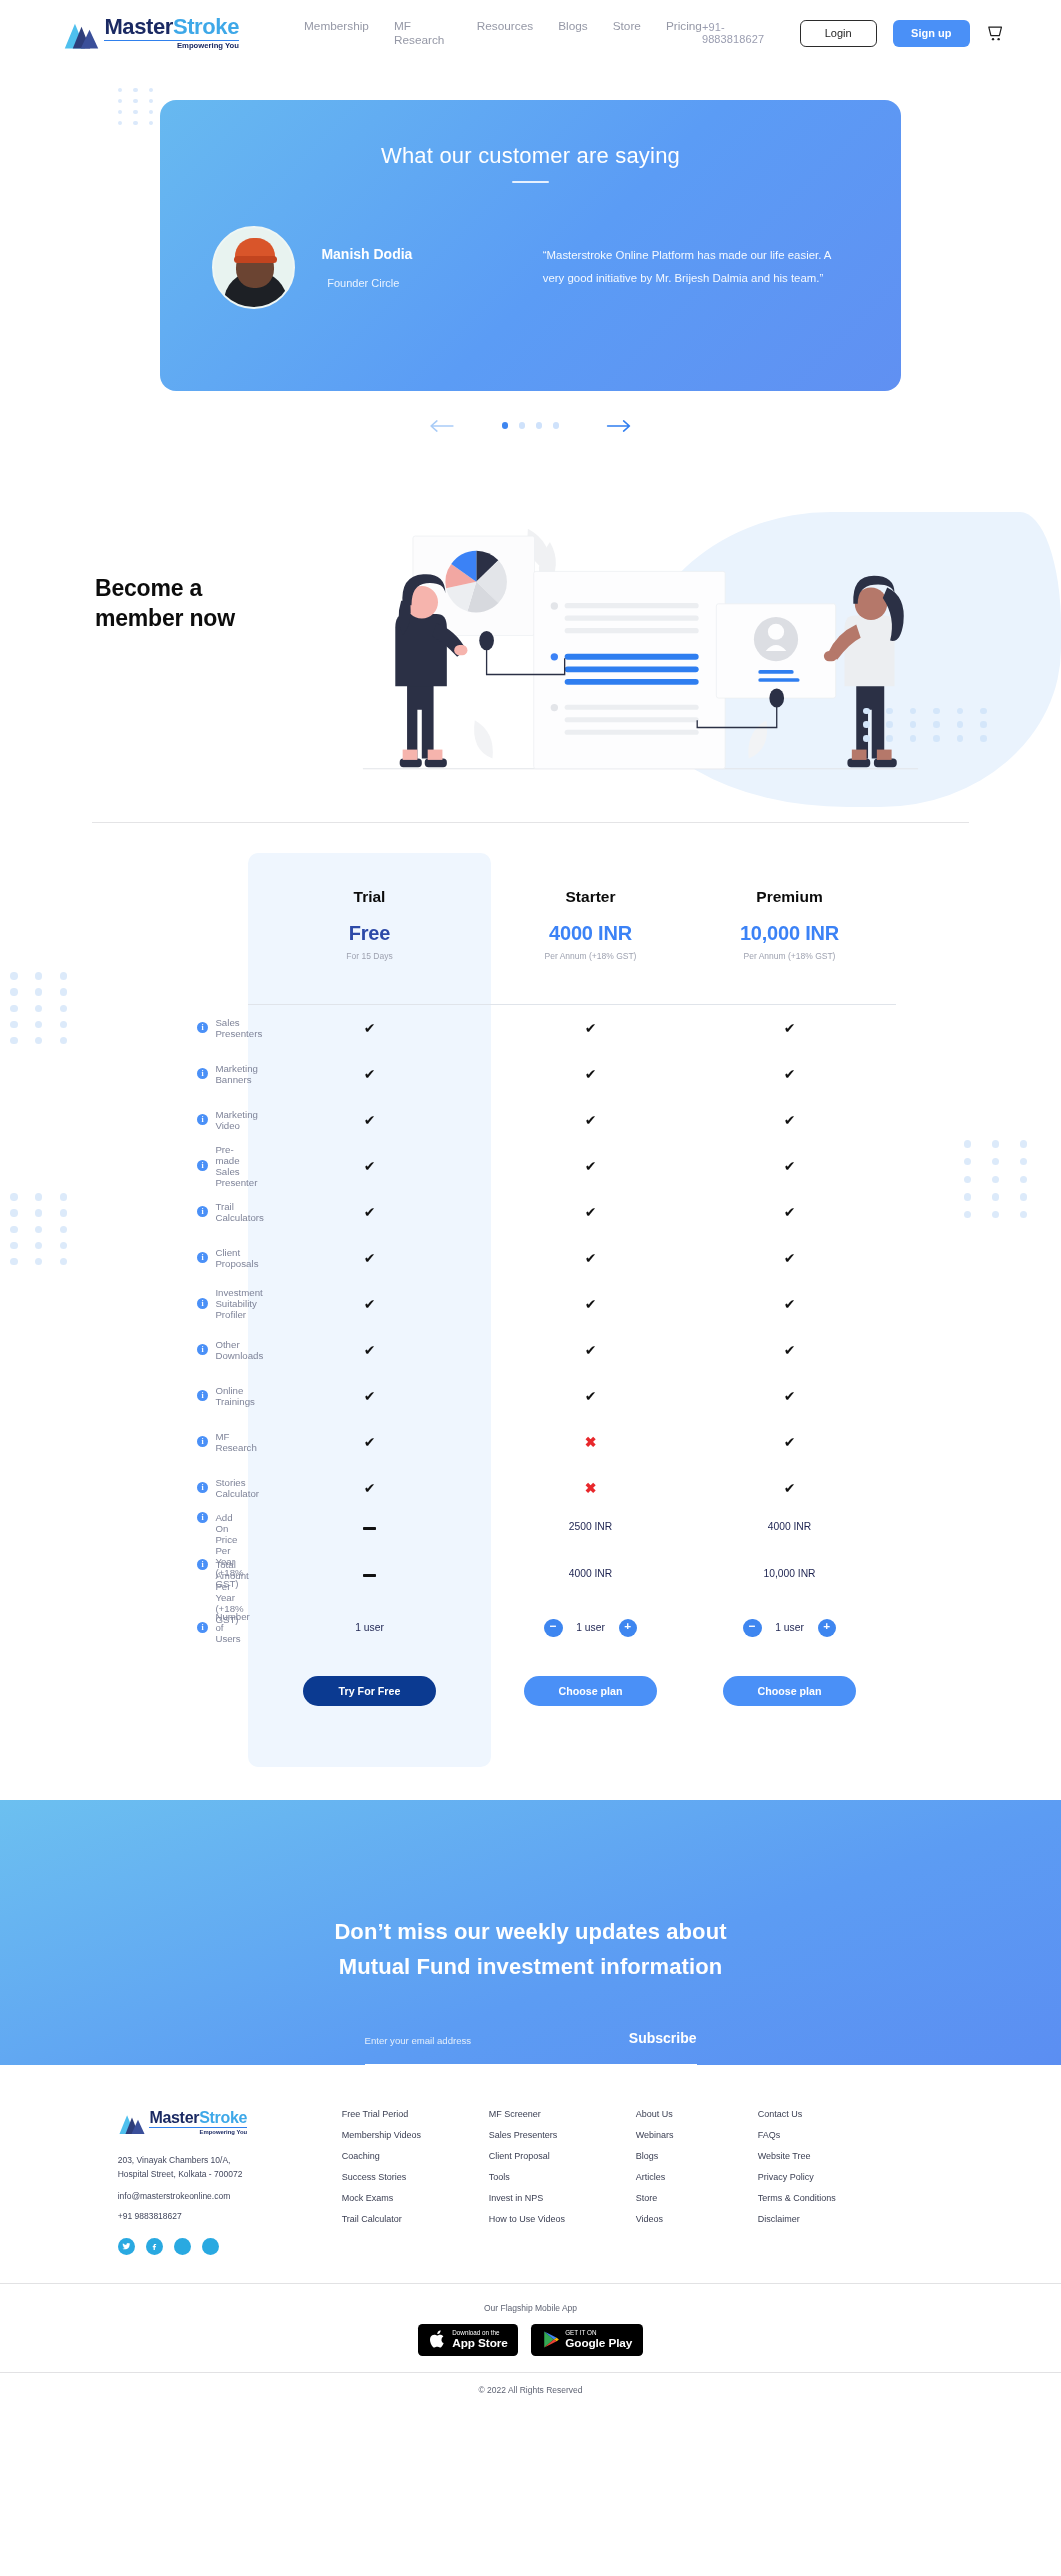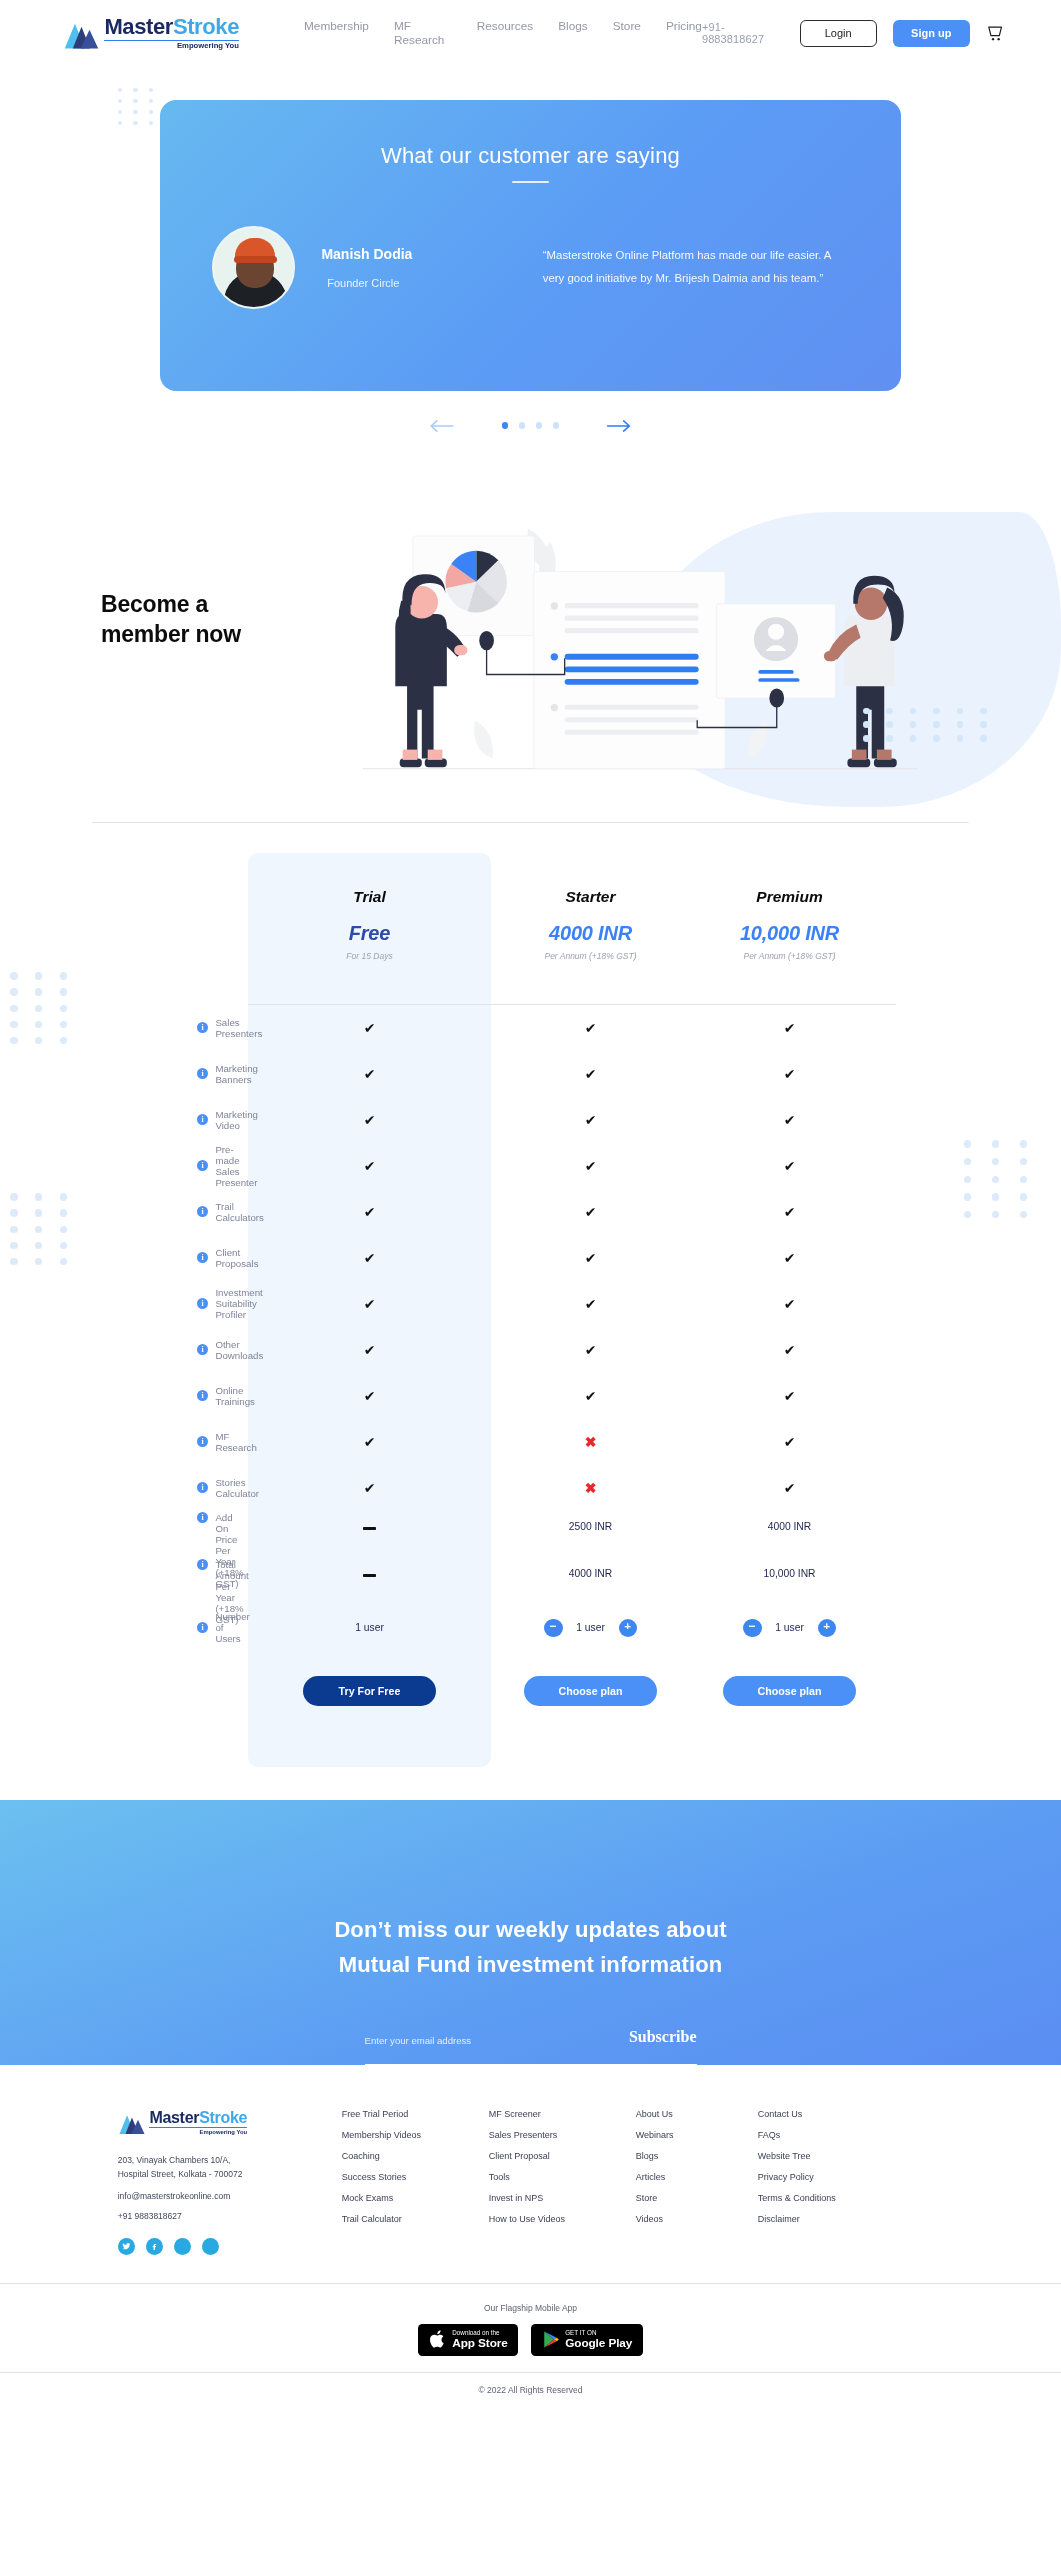--- a/index.html
+++ b/index.html
@@ -90,21 +90,21 @@
   .c-dots i { width: 6.6px; height: 6.6px; border-radius: 50%; background: #cfe2fb; display:block; cursor:pointer; }
   .c-dots i.active { background: #3e86f0; }
 
   
   .member { position: relative; margin-top: 71px; height: 317px; }
   .member-blob {
     position: absolute; right: 0; top: 7.4px; width: 427px; height: 295px;
     background: #eaf3fd; border-radius: 48% 10% 44% 52% / 60% 40% 56% 44%;
     z-index: 0;
   }
-  .member-text { position: absolute; left: 101px; top: 68px; width: 221px; z-index: 3; margin-top: 16px; }
+  .member-text { position: absolute; left: 95px; top: 68px; width: 221px; z-index: 3; }
   .member-title { font-size: 23px; font-weight: bold; color: #0c0c0c; line-height: 1.33; letter-spacing:-0.2px; }
   .member-desc { margin-top: 19px; font-size: 10px; color: #9ea2b3; line-height: 1.82; }
   .illus-svg { position: absolute; left: 357px; top: -5.9px; z-index: 2; }
   .dots-right {
     position: absolute; right: 65px; top: 203px; z-index: 3;
     display: grid; grid-template-columns: repeat(6, 16px); gap: 7.4px;
   }
   .dots-right i { width: 6.6px; height: 6.6px; border-radius: 50%; background: #d4e6fa; display:block; }
   .divider { width: 877px; height: 0.7px; background: #e4e4e6; margin: 0 auto; }
 
@@ -125,21 +125,21 @@
   .dots-p-left i, .dots-p-left2 i, .dots-p-right i {
     width: 7.4px; height: 7.4px; border-radius: 50%; background: #dceafa; display:block;
   }
   .ptable { width: 855px; margin: 0 auto; position: relative; }
   .trial-card {
     position: absolute; left: 145px; top: 0; width: 243px; height: 914px;
     background: #eff6fe; border-radius: 10.3px; z-index: 0;
   }
   .grid { position: relative; z-index: 2; }
   .prow { display: grid; grid-template-columns: 145px 243px 199px 199px; align-items: center; }
-  .phead { height: 151px; align-items: start; font-style: italic; }
+  .phead { height: 151px; align-items: start; }
   .plan { text-align: center; padding-top: 35px; }
   .plan-name { font-size: 15.5px; font-weight: bold; color: #0b0b0b; }
   .plan-price { font-size: 20px; font-weight: bold; margin-top: 16px; letter-spacing: -0.2px; }
   .plan-price.free { color: #2d4aa8; }
   .plan-price.paid { color: #3b82f6; }
   .plan-sub { font-size: 8.5px; color: #9ea2b0; margin-top: 5.9px; }
   .head-rule { width: 648px; height: 0.7px; background: #e0e4ea; margin: 0 auto 0 145px; }
 
   .feat { height: 46px; }
   .flabel { display: flex; align-items: center; gap: 7.4px; padding-left: 94px; }
@@ -185,21 +185,21 @@
   .nl-title { color: #fff; font-size: 22px; font-weight: bold; text-align: center; line-height: 1.6; letter-spacing:0.1px; }
   .nl-form {
     margin-top: 46px; width: 332px; display: flex; align-items: flex-end;
     justify-content: space-between; border-bottom: 1.2px solid #fff; padding-bottom: 18px;
   }
   .nl-input {
     background: transparent; border: none; outline: none; color: #fff;
     font-size: 9.6px; font-family: "Liberation Sans", sans-serif; width: 221px;
   }
   .nl-input::placeholder { color: #e3eefc; }
-  .nl-sub { background: none; border: none; color: #fff; font-size: 16px; font-weight: bold; cursor: pointer; font-family: Liberation Serif, serif; }
+  .nl-sub { background: none; border: none; color: #fff; font-size: 14px; font-weight: bold; cursor: pointer; }
 
   
   .footer { padding: 44px 0 0; }
   .f-main { width: 855px; margin: 0 auto; display: flex; }
   .f-brand { width: 221px; padding-left: 14.7px; }
   .f-logo { display: flex; align-items: flex-end; gap: 3.7px; margin-bottom: 19px; }
   .f-logo-mark { width: 28px; height: 24px; display:block; }
   .f-logo-word { font-size: 16px; font-weight: bold; letter-spacing: -0.3px; }
   .f-logo-tag { font-size: 5.9px; font-weight: bold; color: #1b2a63; text-align: right; border-top: 1.2px solid #2f80ed; padding-top: 0.7px; }
   .f-addr { font-size: 8.5px; color: #41465c; line-height: 1.62; }

